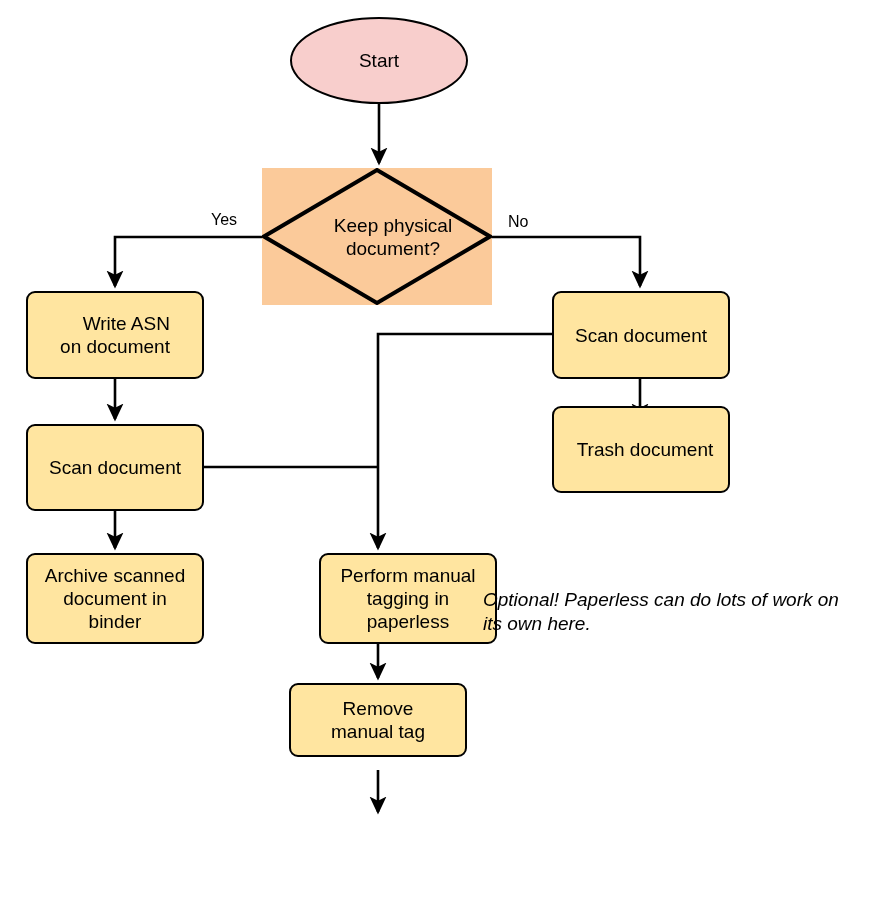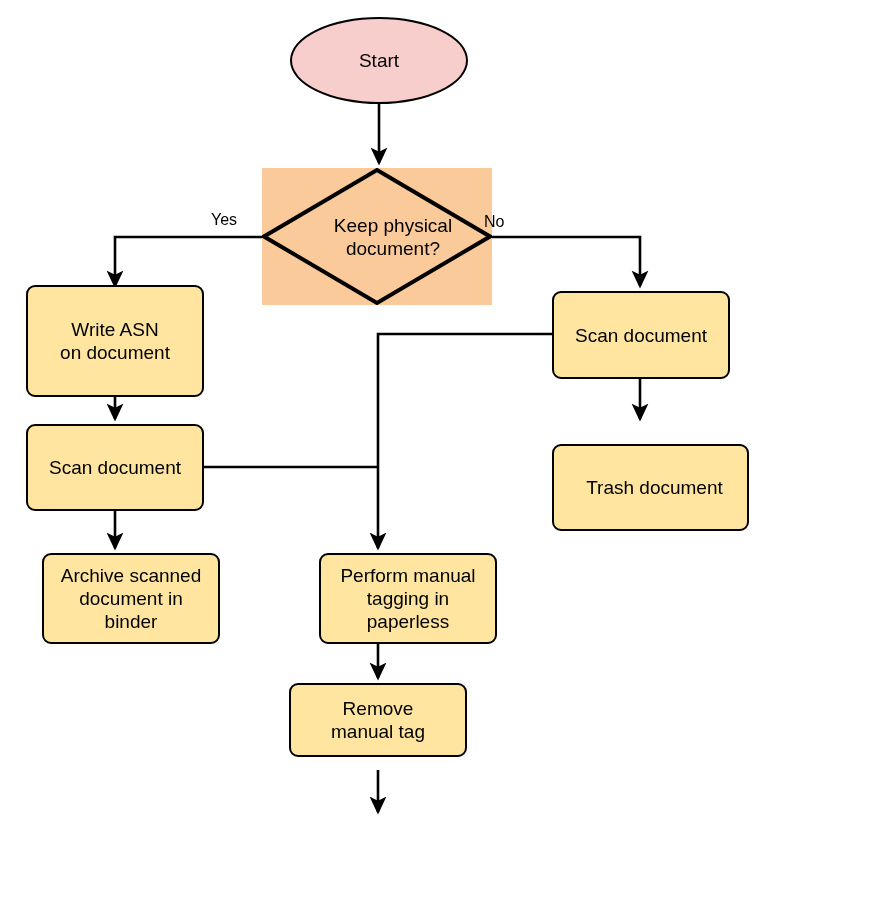--- a/index.html
+++ b/index.html
@@ -79,30 +79,30 @@
     position: absolute;
     font-size: 19px;
     line-height: 24px;
     font-style: italic;
     color: #000000;
     z-index: 3;
   }
   
   #node-start     { left: 290px; top: 17px;  width: 178px; height: 87px; }
   #node-decision  { left: 262px; top: 168px; width: 230px; height: 137px; }
-  #node-write-asn { left: 26px;  top: 285px; width: 178px; height: 112px; }
+  #node-write-asn { left: 26px;  top: 291px; width: 178px; height: 88px; text-align: right; }
   #node-scan-left { left: 26px;  top: 424px; width: 178px; height: 87px; }
-  #node-archive   { left: 26px;  top: 553px; width: 178px; height: 91px; margin-left: 16px; }
+  #node-archive   { left: 26px;  top: 553px; width: 178px; height: 91px; }
   #node-scan-right{ left: 552px; top: 291px; width: 178px; height: 88px; }
-  #node-trash     { left: 552px; top: 444px; width: 197px; height: 87px; padding-left: 8px; }
+  #node-trash     { left: 552px; top: 406px; width: 178px; height: 87px; padding-left: 8px; }
   #node-tagging   { left: 289px; top: 553px; width: 178px; height: 91px; margin-left: 30px; }
   #node-remove    { left: 289px; top: 683px; width: 178px; height: 74px; }
   #node-end       { left: 290px; top: 817px; width: 178px; height: 81px; }
   #label-yes      { left: 211px; top: 209px; }
-  #label-no       { left: 484px; top: 211px; }
+  #label-no       { left: 508px; top: 211px; }
   #note-optional  { left: 483px; top: 588px; width: 400px; }
 </style>
 </head>
 <body>
 
 <div id="flowchart-root">
 
   <svg id="edge-layer" viewBox="0 0 888 907" width="888" height="907" xmlns="http://www.w3.org/2000/svg">
     <defs>
       <marker id="arrowhead" viewBox="0 0 12 12" refX="9.5" refY="6" markerWidth="7.5" markerHeight="7.5" orient="auto-start-reverse">
@@ -188,15 +188,17 @@
 
   <div class="node node-process" id="node-remove">
     <div>
       <div>Remove</div>
       <div>manual tag</div>
     </div>
   </div>
 
 
   <div class="note" id="note-optional">
+    <div>Optional! Paperless can do lots of work on</div>
+    <div>its own here.</div>
   </div>
 
 </div>
 
 </body></html>

